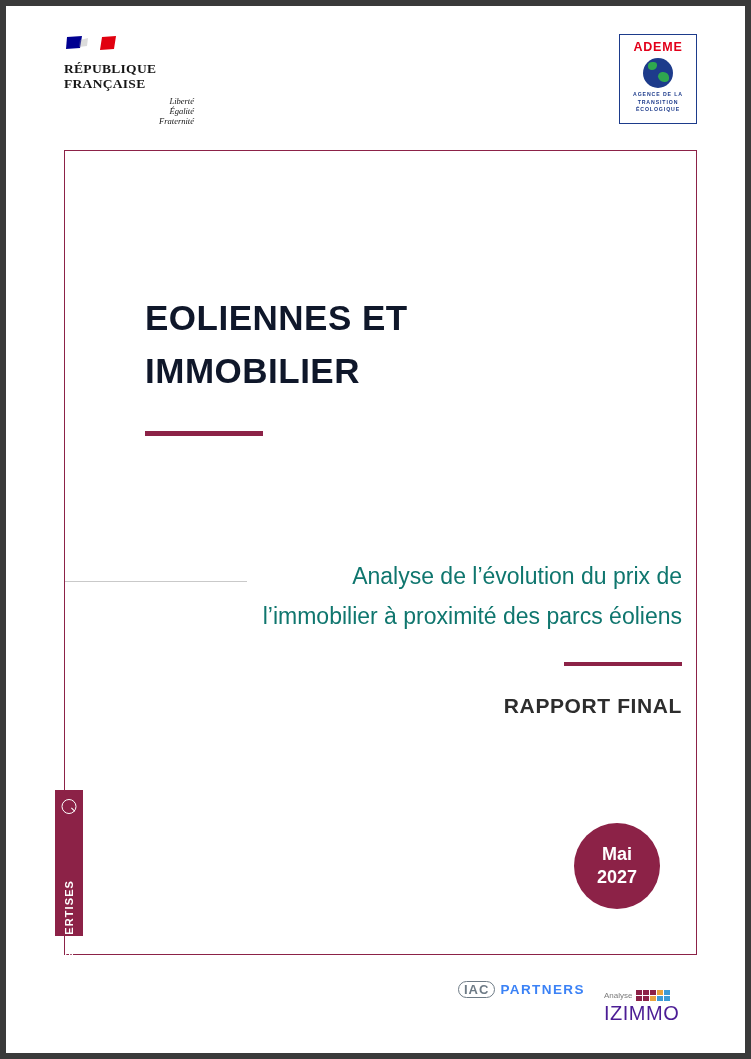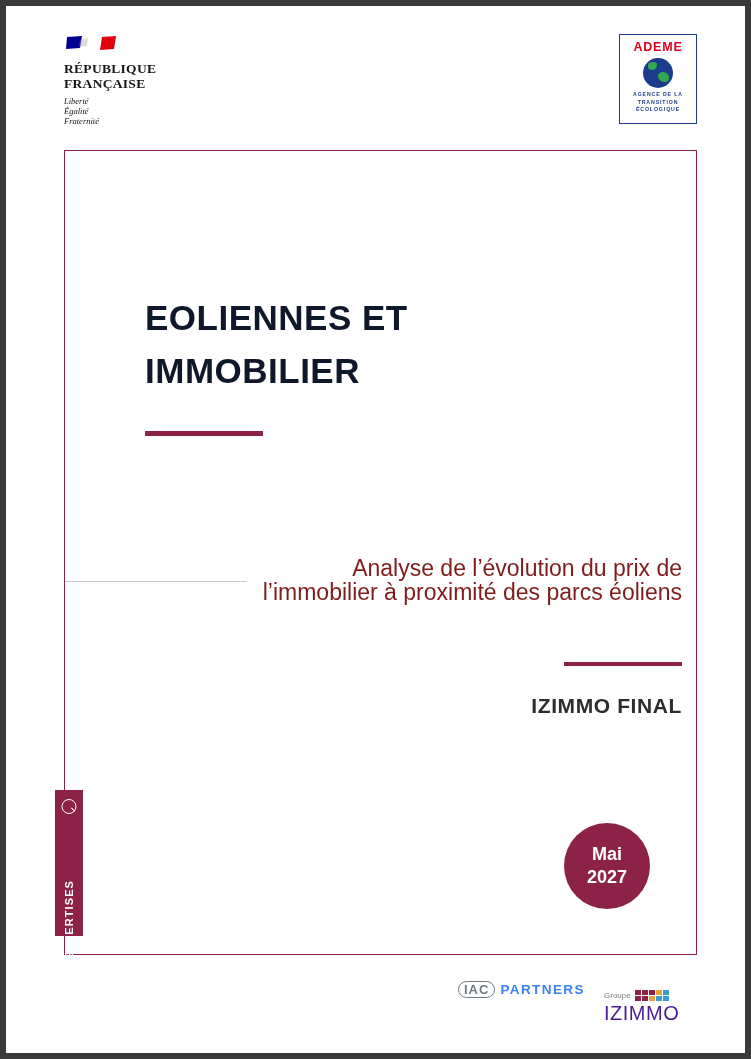--- a/index.html
+++ b/index.html
@@ -52,20 +52,21 @@
     margin-top: 6px;
     text-transform: uppercase;
   }
   .rf-motto {
     font-family: "Liberation Serif", serif;
     font-style: italic;
     font-size: 8.5px;
     line-height: 10px;
     color: #161616;
     margin-top: 5px;
+    text-align: right;
   }
 
   .ademe {
     position: absolute;
     right: 48px;
     top: 28px;
     width: 78px;
     height: 90px;
     border: 1.5px solid #1d3b8b;
     box-sizing: border-box;
@@ -156,22 +157,22 @@
   }
 
   .subtitle {
     position: absolute;
     right: 14px;
     top: 405px;
     width: 430px;
     text-align: right;
     font-family: "Liberation Sans", sans-serif;
     font-size: 23px;
-    line-height: 24px;
-    color: #7f1d1d;
+    line-height: 40px;
+    color: #0f766e;
   }
   .sub-rule {
     position: absolute;
     right: 14px;
     top: 511px;
     width: 118px;
     height: 4px;
     background: #8c2247;
   }
   .report-label {
@@ -227,21 +228,21 @@
     font-weight: bold;
     font-size: 11px;
     letter-spacing: 1.1px;
     color: #ffffff;
     text-transform: uppercase;
   }
 
   
   .date-badge {
     position: absolute;
-    right: 46px;
+    right: 36px;
     top: 672px;
     width: 86px;
     height: 86px;
     border-radius: 50%;
     background: #8c2247;
     color: #ffffff;
     display: flex;
     flex-direction: column;
     align-items: center;
     justify-content: center;
@@ -350,21 +351,21 @@
 
     <div class="title">
       <span>EOLIENNES ET</span><br>
       <span>IMMOBILIER</span>
     </div>
     <div class="title-rule"></div>
 
     <div class="subtitle">Analyse de l’évolution du prix de l’immobilier à proximité des parcs éoliens</div>
     <div class="sub-rule"></div>
 
-    <div class="report-label">IZIMMO FINAL</div>
+    <div class="report-label">RAPPORT FINAL</div>
 
     <div class="vtab">
       <span class="vtab-icon"></span>
       <span class="vtab-text">EXPERTISES</span>
     </div>
 
     <div class="date-badge">
       <span>Mai</span>
       <span>2027</span>
     </div>
@@ -373,21 +374,21 @@
 
   <div class="footer">
 
     <div class="logo-iac">
       <span class="iac-mark">IAC</span>
       <span class="iac-word">PARTNERS</span>
     </div>
 
     <div class="logo-izimmo">
       <div class="izimmo-top">
-        <span class="izimmo-groupe">Groupe</span>
+        <span class="izimmo-groupe">Analyse</span>
         <span class="izimmo-dots">
           <i style="background:#8c2247"></i>
             <i style="background:#8c2247"></i>
             <i style="background:#8c2247"></i>
             <i style="background:#e8a33d"></i>
             <i style="background:#3b9bd6"></i>
           <i style="background:#8c2247"></i>
             <i style="background:#8c2247"></i>
             <i style="background:#e8a33d"></i>
             <i style="background:#3b9bd6"></i>

